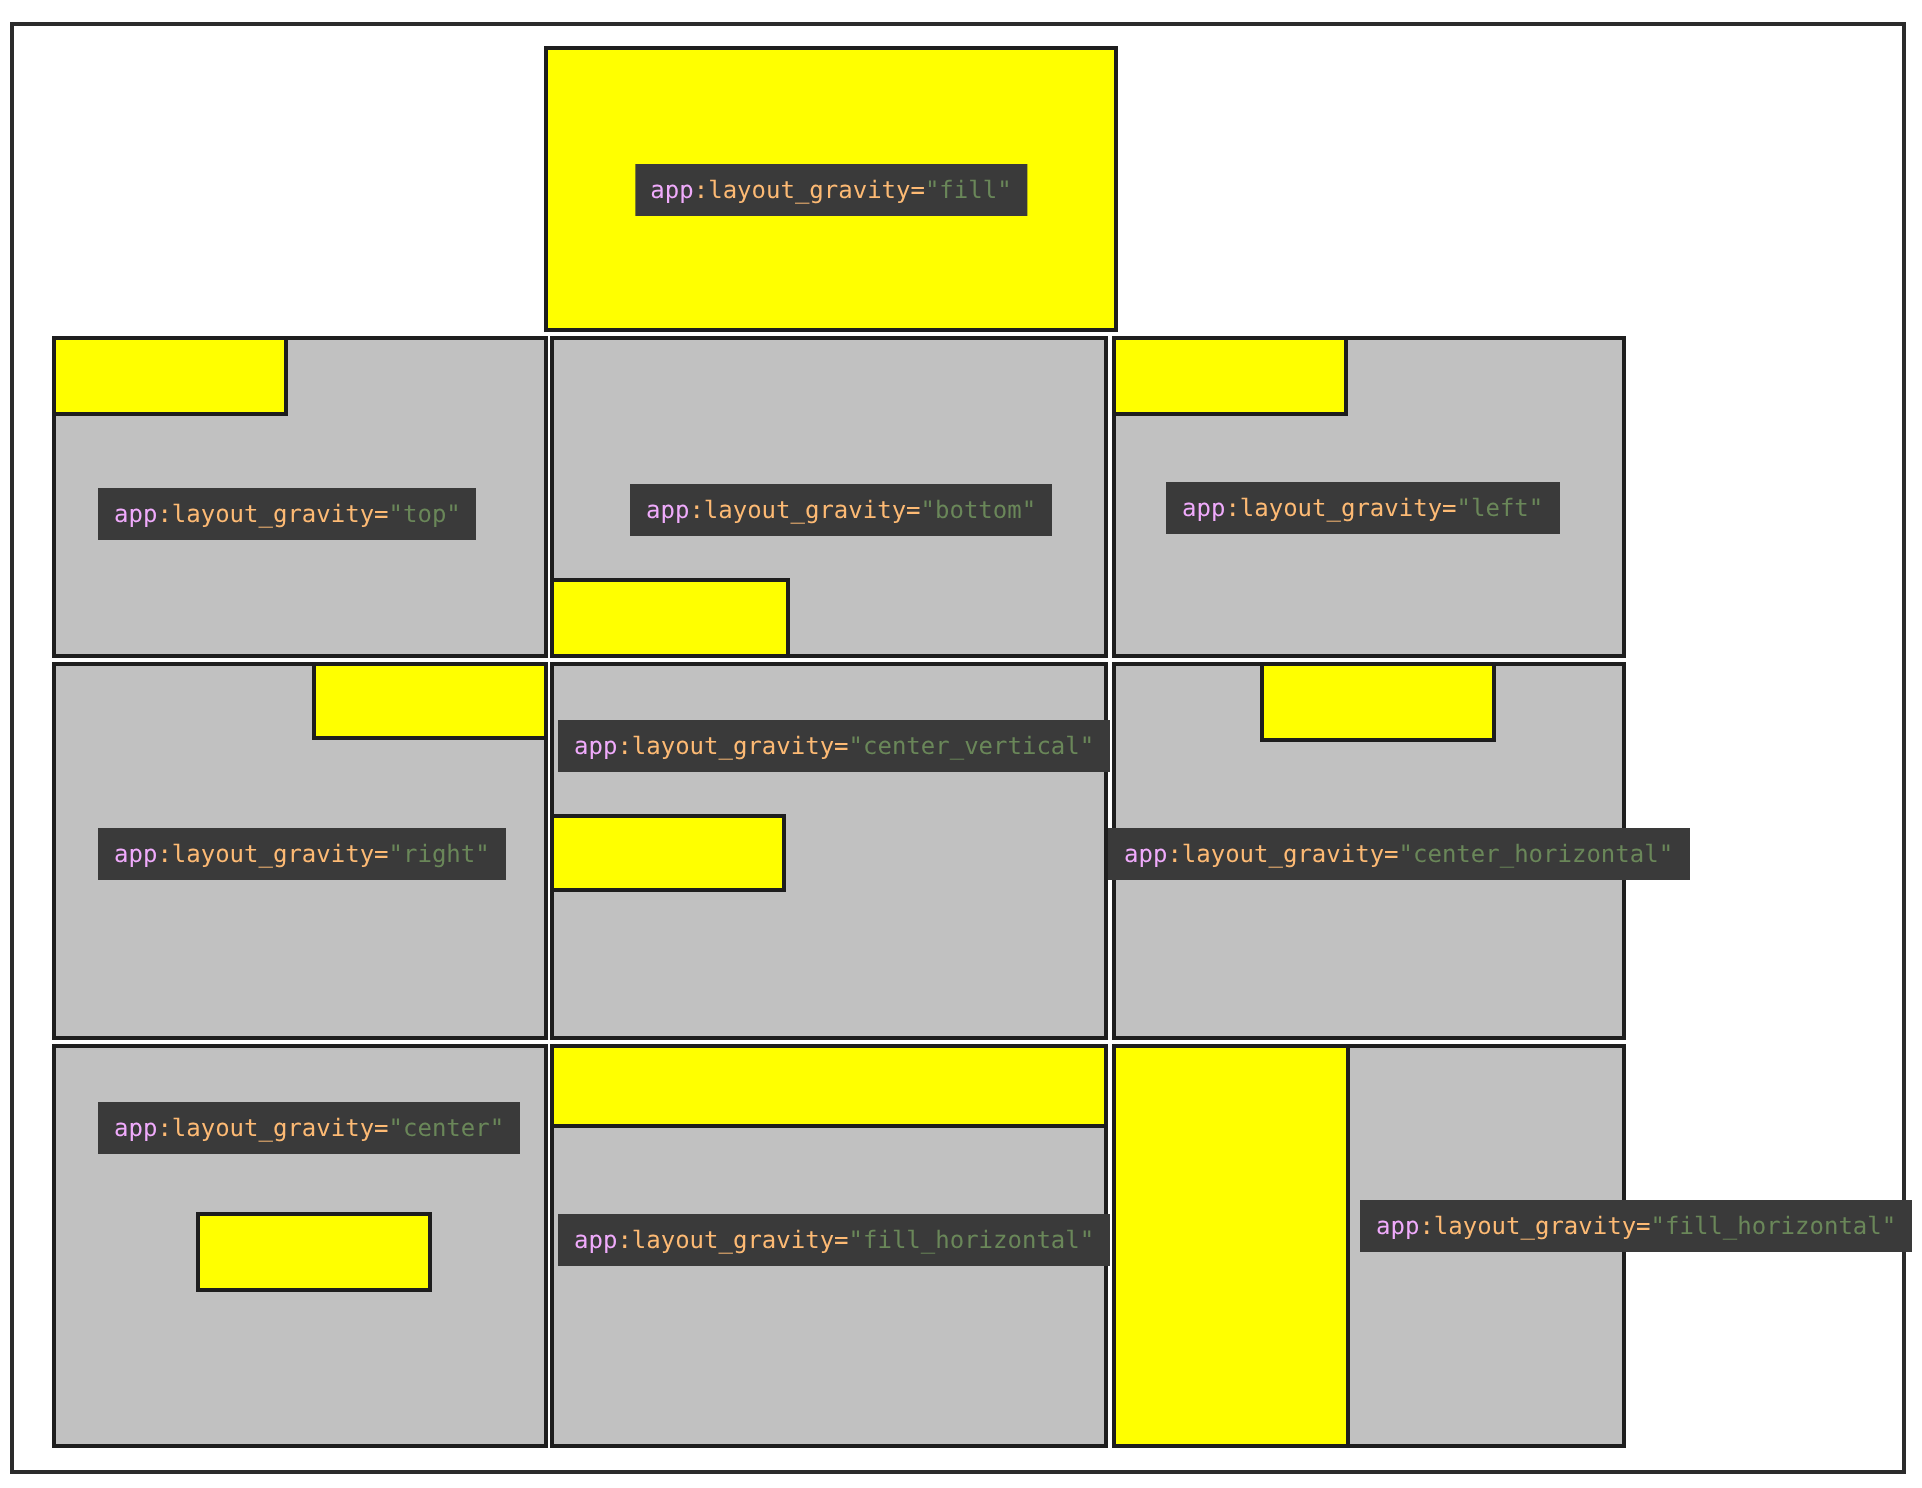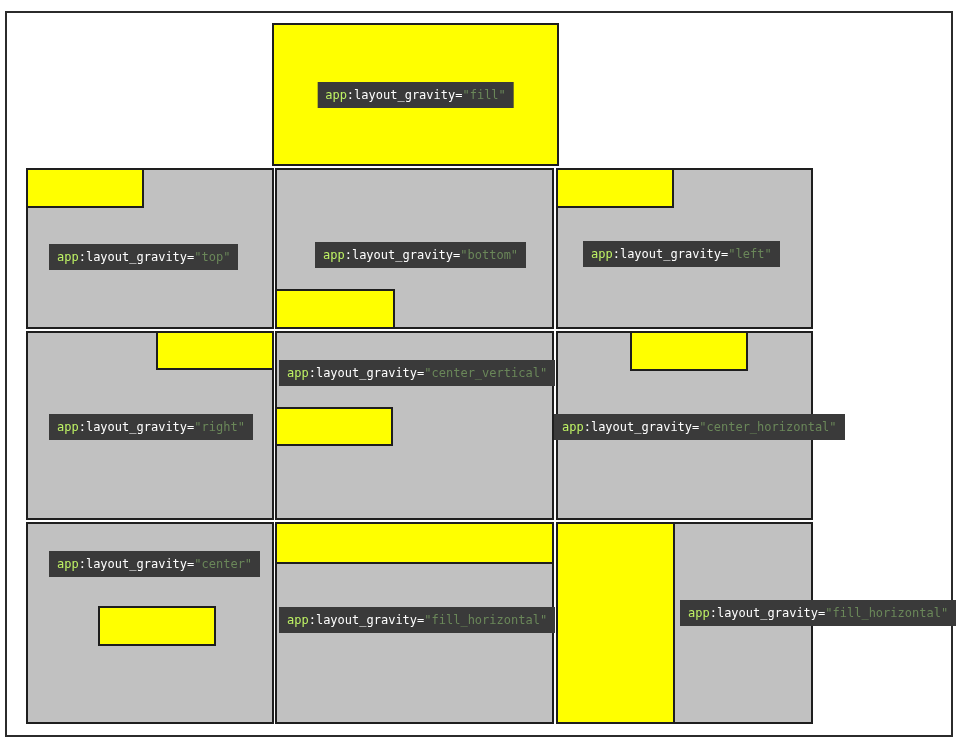--- a/index.html
+++ b/index.html
@@ -42,22 +42,22 @@
   }
   .code-label {
     position: absolute;
     background: #3a3a3a;
     padding: 5px 8px;
     font-size: 12px;
     line-height: 16px;
     white-space: nowrap;
     z-index: 5;
   }
-  .code-label .tok-prefix { color: #bef264; }
-  .code-label .tok-attr   { color: #ffffff; }
+  .code-label .tok-prefix { color: #f0abfc; }
+  .code-label .tok-attr   { color: #fdba74; }
   .code-label .tok-value  { color: #6a8759; }
   .code-label.centered {
     left: 50%;
     top: 50%;
     transform: translate(-50%, -50%);
   }
 </style>
 </head>
 <body>
 

